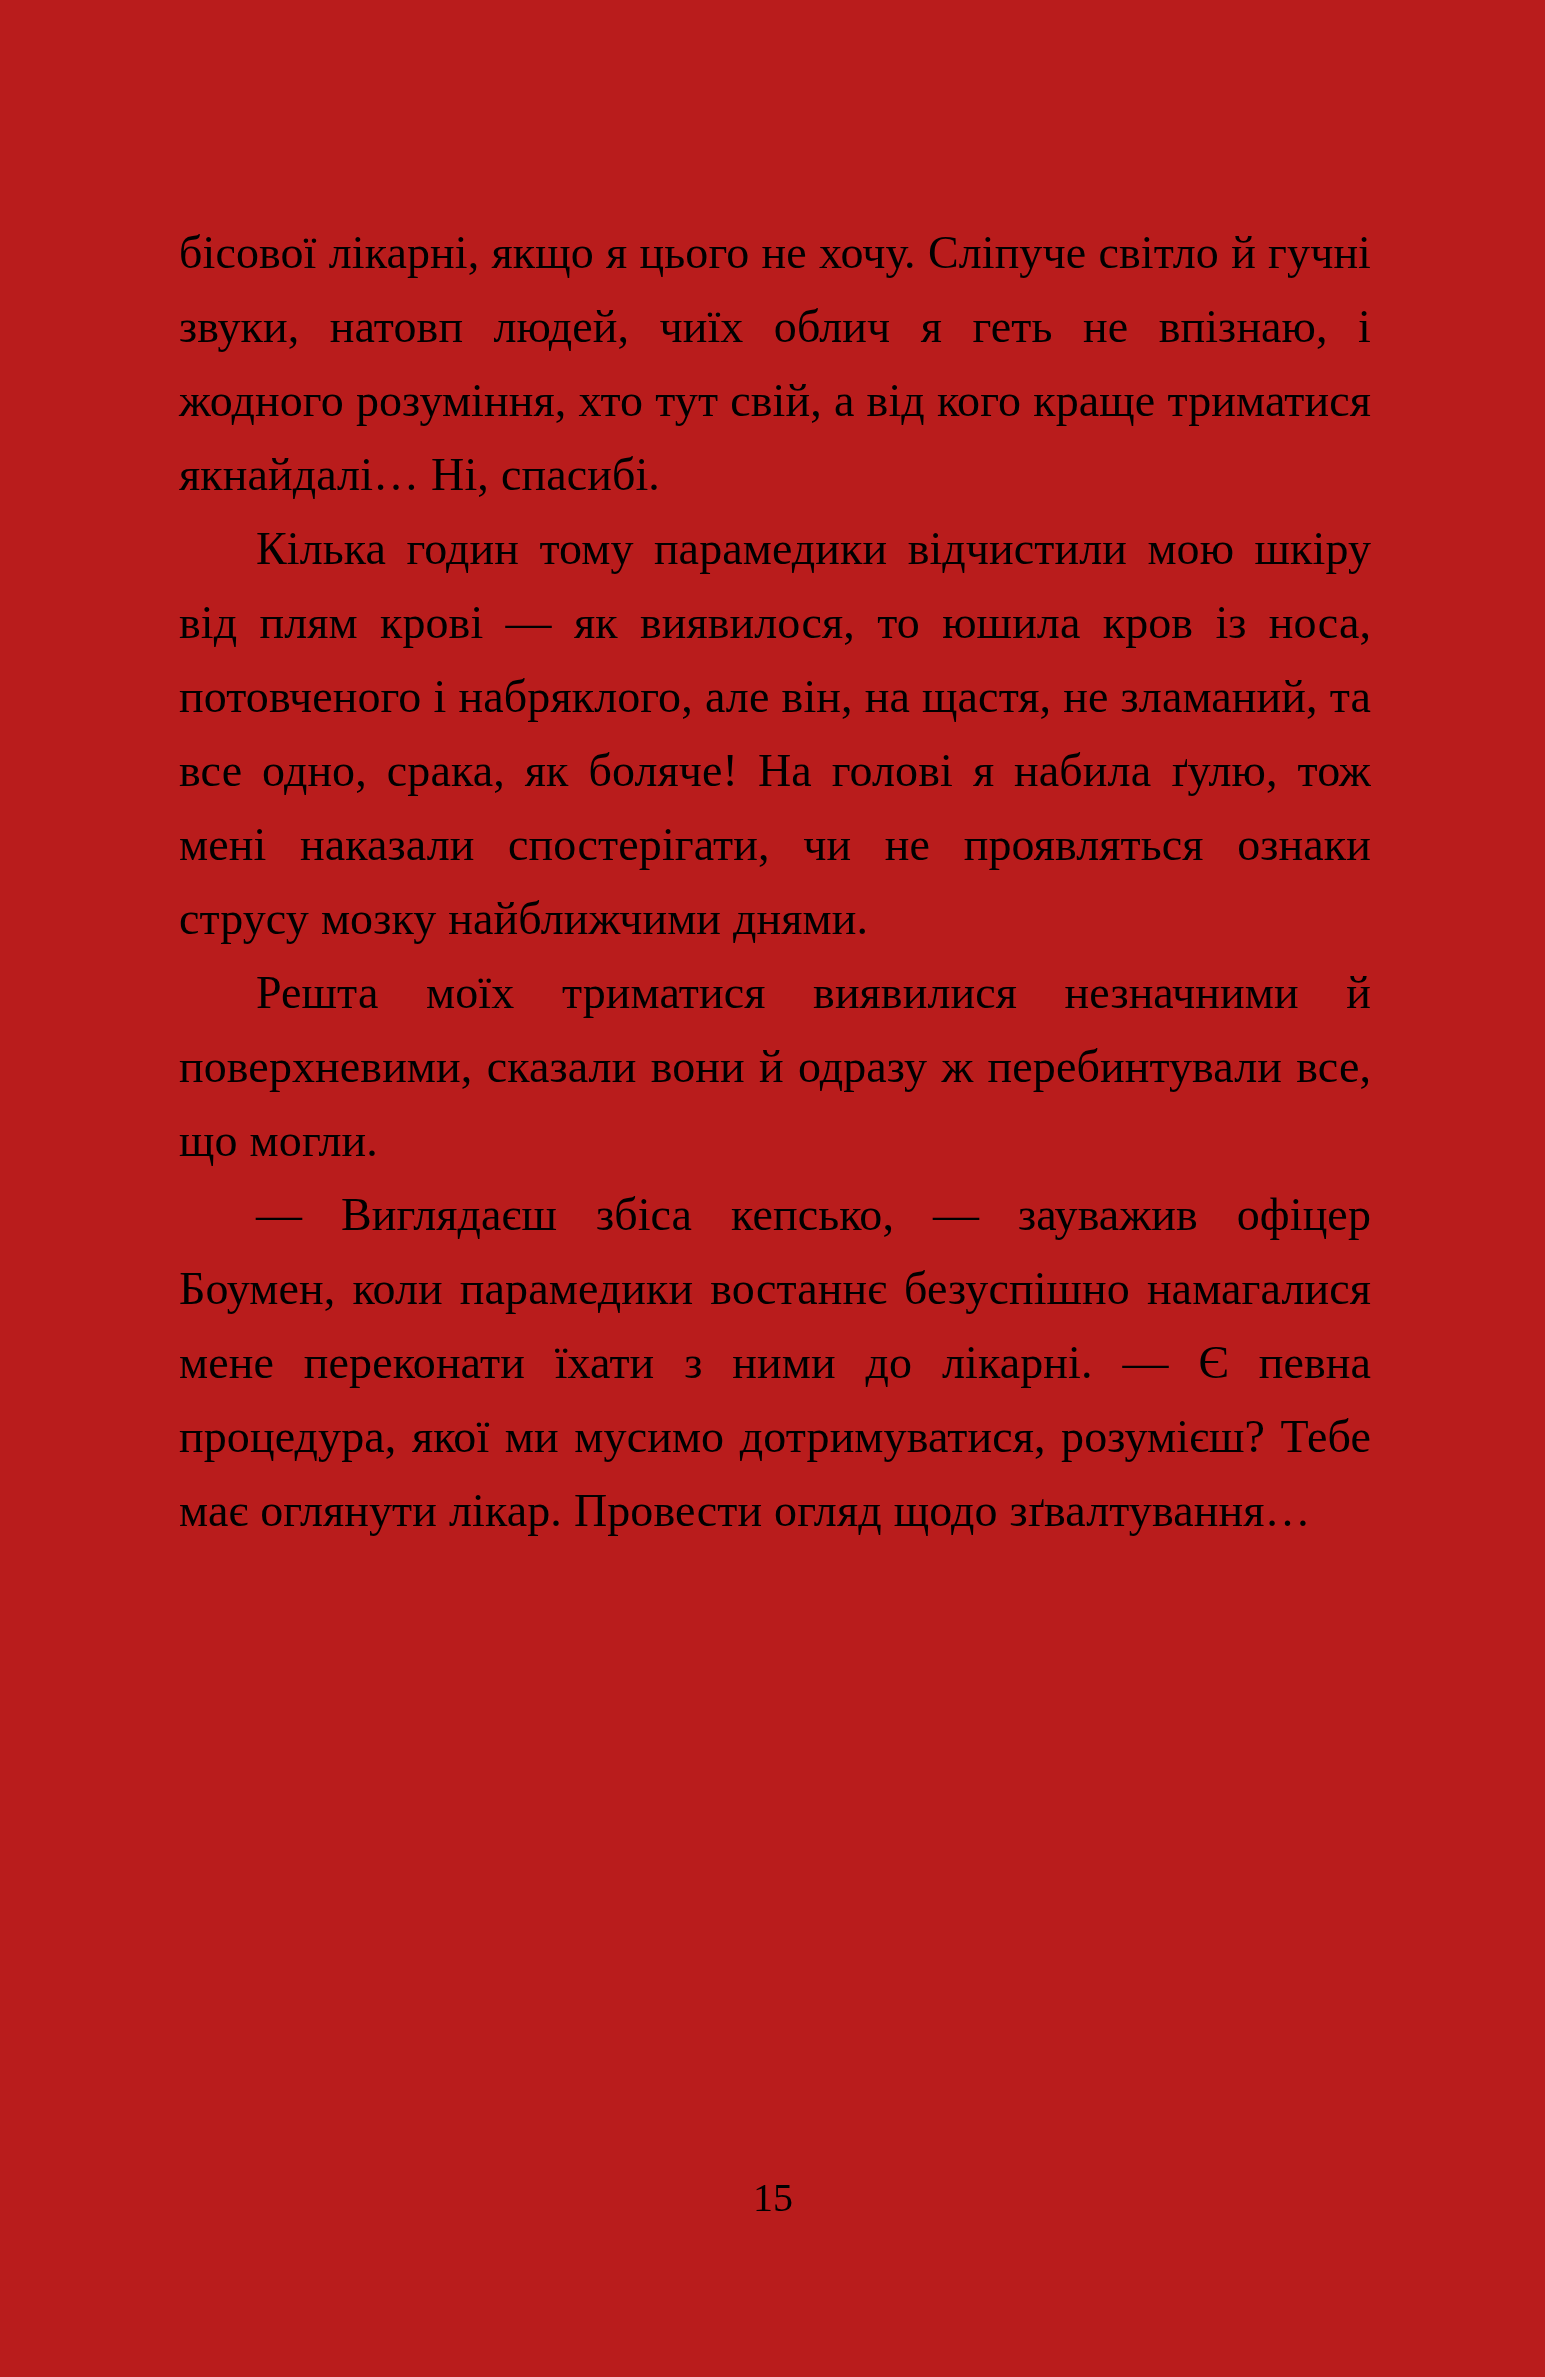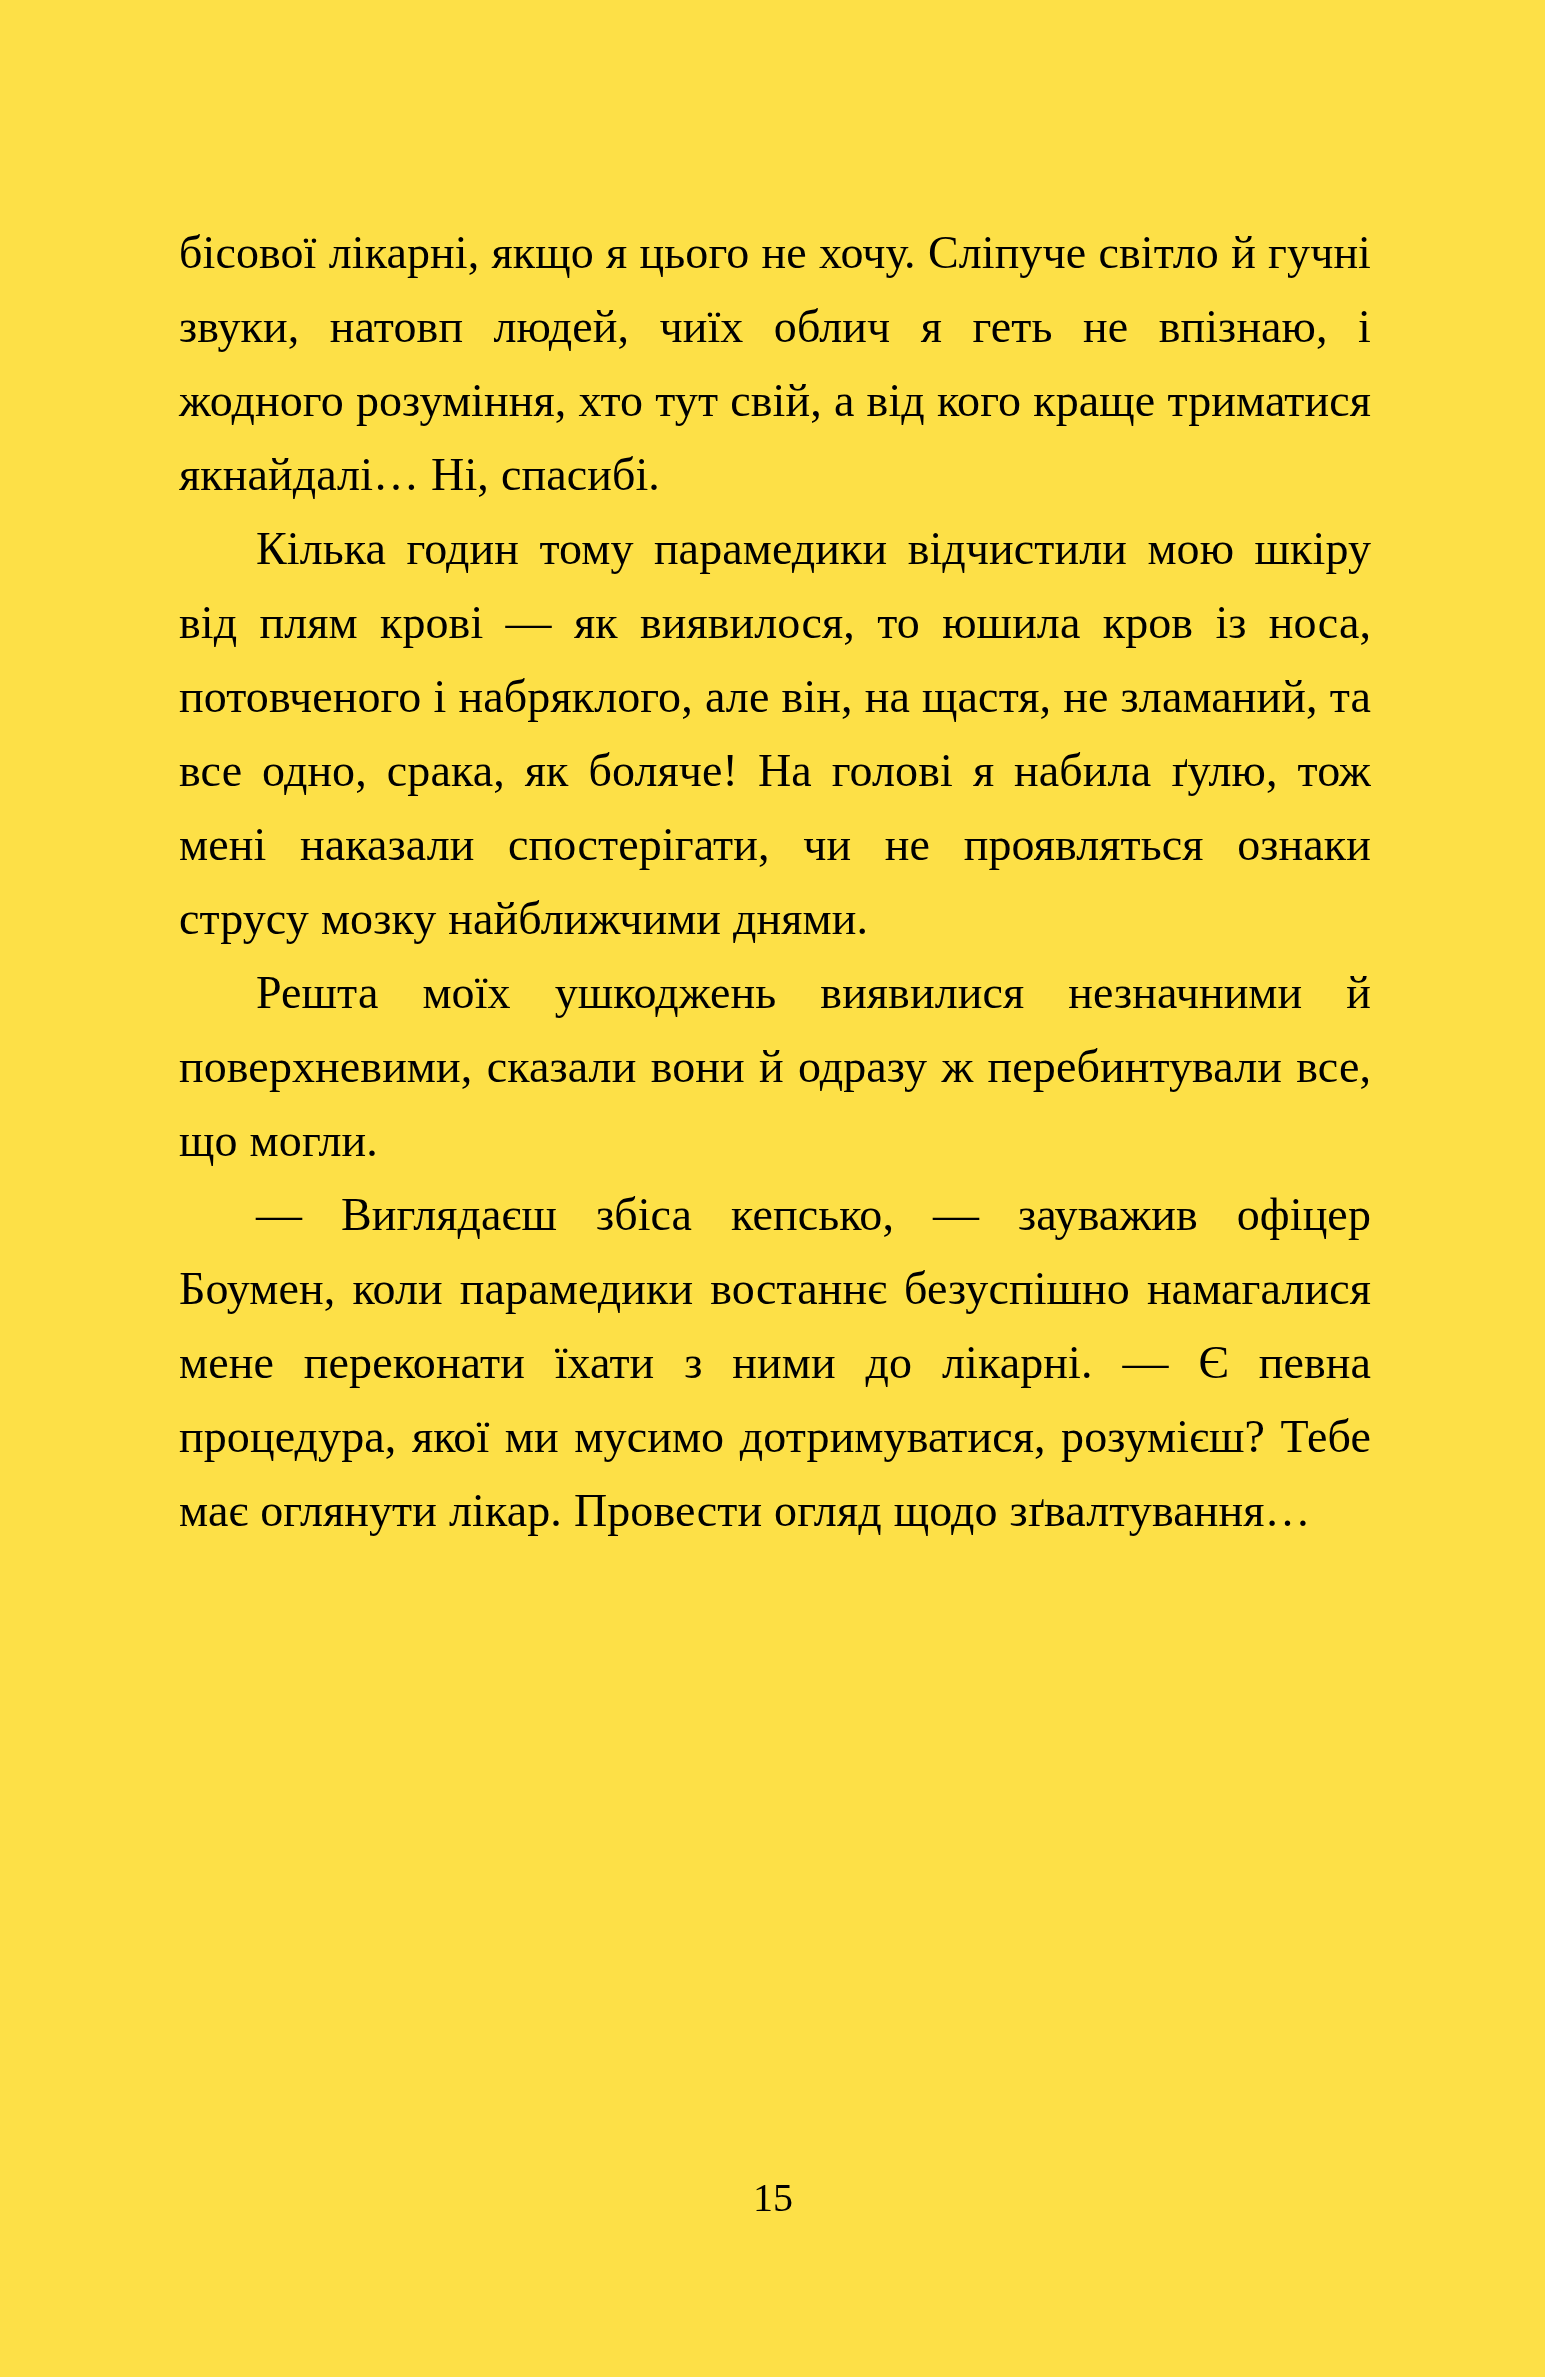--- a/index.html
+++ b/index.html
@@ -12,21 +12,21 @@
     height: 2377px;
     position: relative;
     overflow: hidden;
     font-family: "Liberation Serif", "DejaVu Serif", serif;
     color: #000000;
   }
 
   .page {
     position: absolute;
     inset: 0;
-    background: #fde047;
+    background: #b91c1c;
   }
 
   
   .text-column {
     position: absolute;
     left: 179px;
     top: 216px;
     width: 1192px;
   }
 
@@ -64,21 +64,21 @@
 <body>
 
 <div class="page">
 
   <div class="text-column">
 
     <p class="para">бісової лікарні, якщо я цього не хочу. Сліпуче світло й гучні звуки, натовп людей, чиїх облич я геть не впізнаю, і жодного розуміння, хто тут свій, а від кого краще триматися якнайдалі… Ні, спасибі.</p>
 
     <p class="para indent">Кілька годин тому парамедики відчистили мою шкіру від плям крові — як виявилося, то юшила кров із носа, потовченого і набряклого, але він, на щастя, не зламаний, та все одно, срака, як боляче! На голові я набила ґулю, тож мені наказали спостерігати, чи не проявляться ознаки струсу мозку найближчими днями.</p>
 
-    <p class="para indent">Решта моїх ушкоджень виявилися незначними й поверхневими, сказали вони й одразу ж перебинтували все, що могли.</p>
+    <p class="para indent">Решта моїх триматися виявилися незначними й поверхневими, сказали вони й одразу ж перебинтували все, що могли.</p>
 
     <p class="para indent">— Виглядаєш збіса кепсько, — зауважив офіцер Боумен, коли парамедики востаннє безуспішно намагалися мене переконати їхати з ними до лікарні. — Є певна процедура, якої ми мусимо дотримуватися, розумієш? Тебе має оглянути лікар. Провести огляд щодо зґвалтування…</p>
 
 
 
   </div>
 
   <div class="folio">15</div>
 
 </div>

